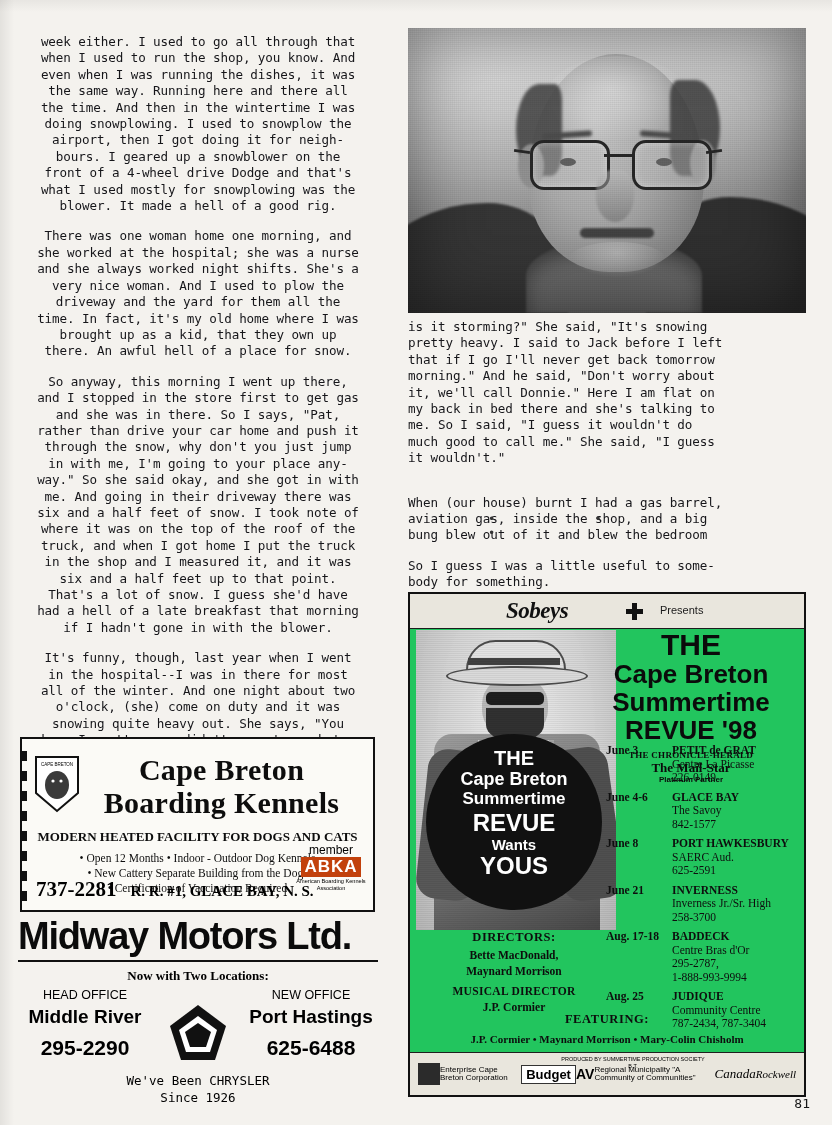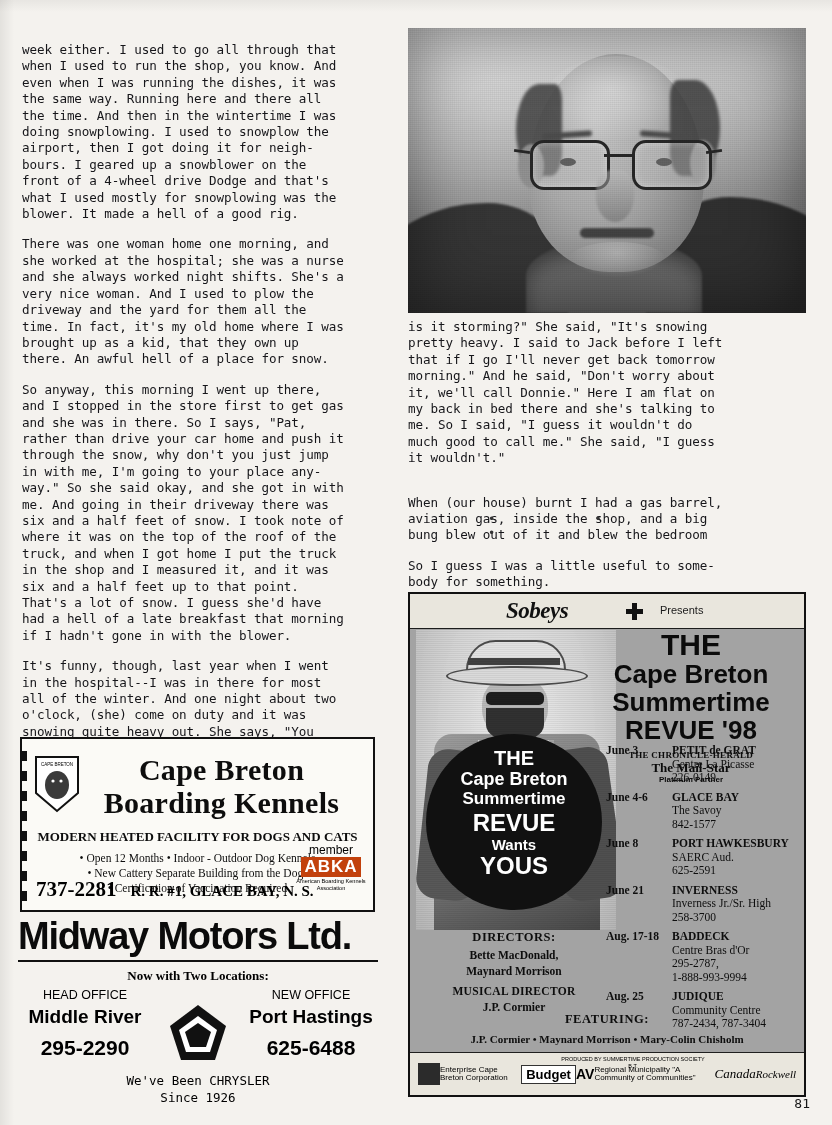--- a/index.html
+++ b/index.html
@@ -27,22 +27,23 @@
     background:
       linear-gradient(90deg, rgba(0,0,0,0.07) 0px, rgba(0,0,0,0.0) 14px),
       linear-gradient(180deg, rgba(0,0,0,0.05) 0px, rgba(0,0,0,0.0) 12px);
     pointer-events: none;
   }
 
   
   .col-left {
     position: absolute;
     left: 22px;
-    top: 42px;
+    top: 34px;
     width: 352px;
+    text-align: center;
   }
   .col-right-text {
     position: absolute;
     left: 408px;
     top: 319px;
     width: 398px;
   }
   .body-text p {
     font-family: "DejaVu Sans Mono", monospace;
     font-size: 12.6px;
@@ -302,21 +303,21 @@
   }
 
   
   .ad-revue {
     position: absolute;
     left: 408px;
     top: 592px;
     width: 398px;
     height: 505px;
     border: 2px solid #111;
-    background: #a3a3a3;
+    background: #22c55e;
     box-sizing: border-box;
     overflow: hidden;
   }
   .ad-revue .topbar {
     position: absolute; left: 0; top: 0; width: 100%; height: 34px;
     border-bottom: 1px solid #1c1c1c;
     background: #e9e6dd;
   }
   .sobeys-logo {
     position: absolute; left: 96px; top: 4px;

